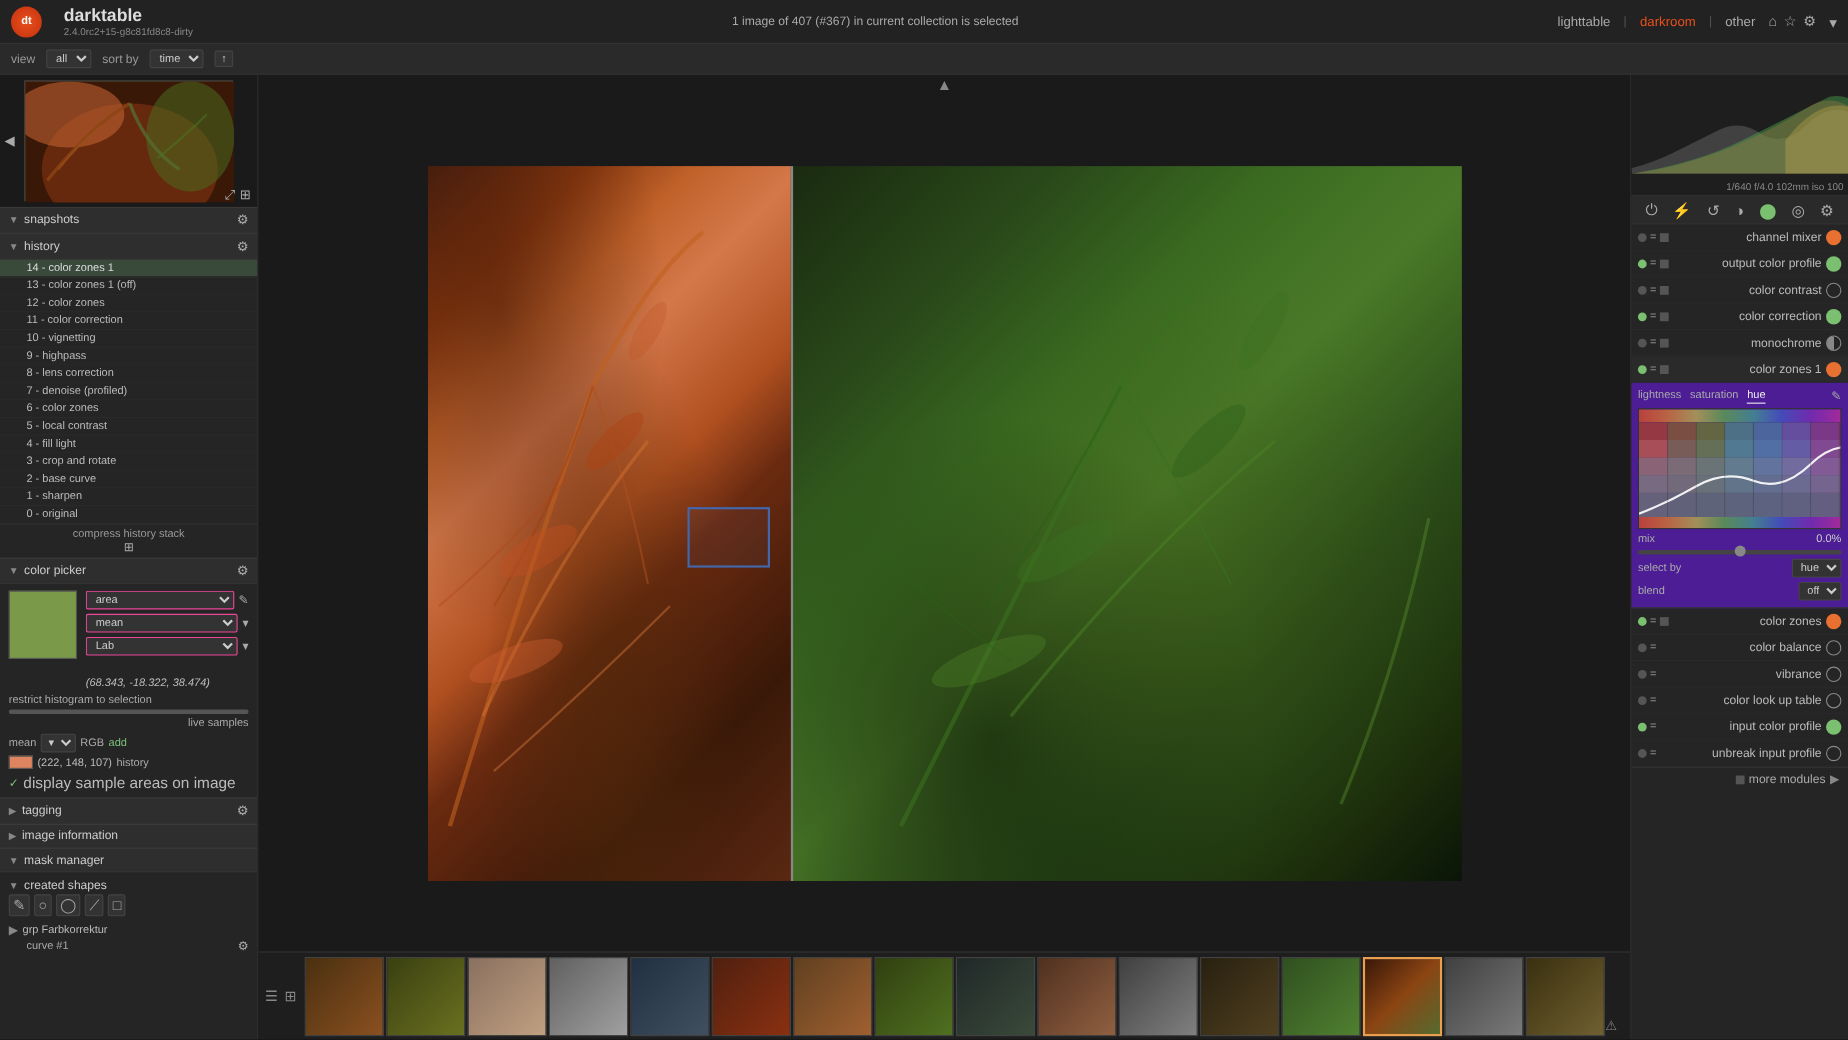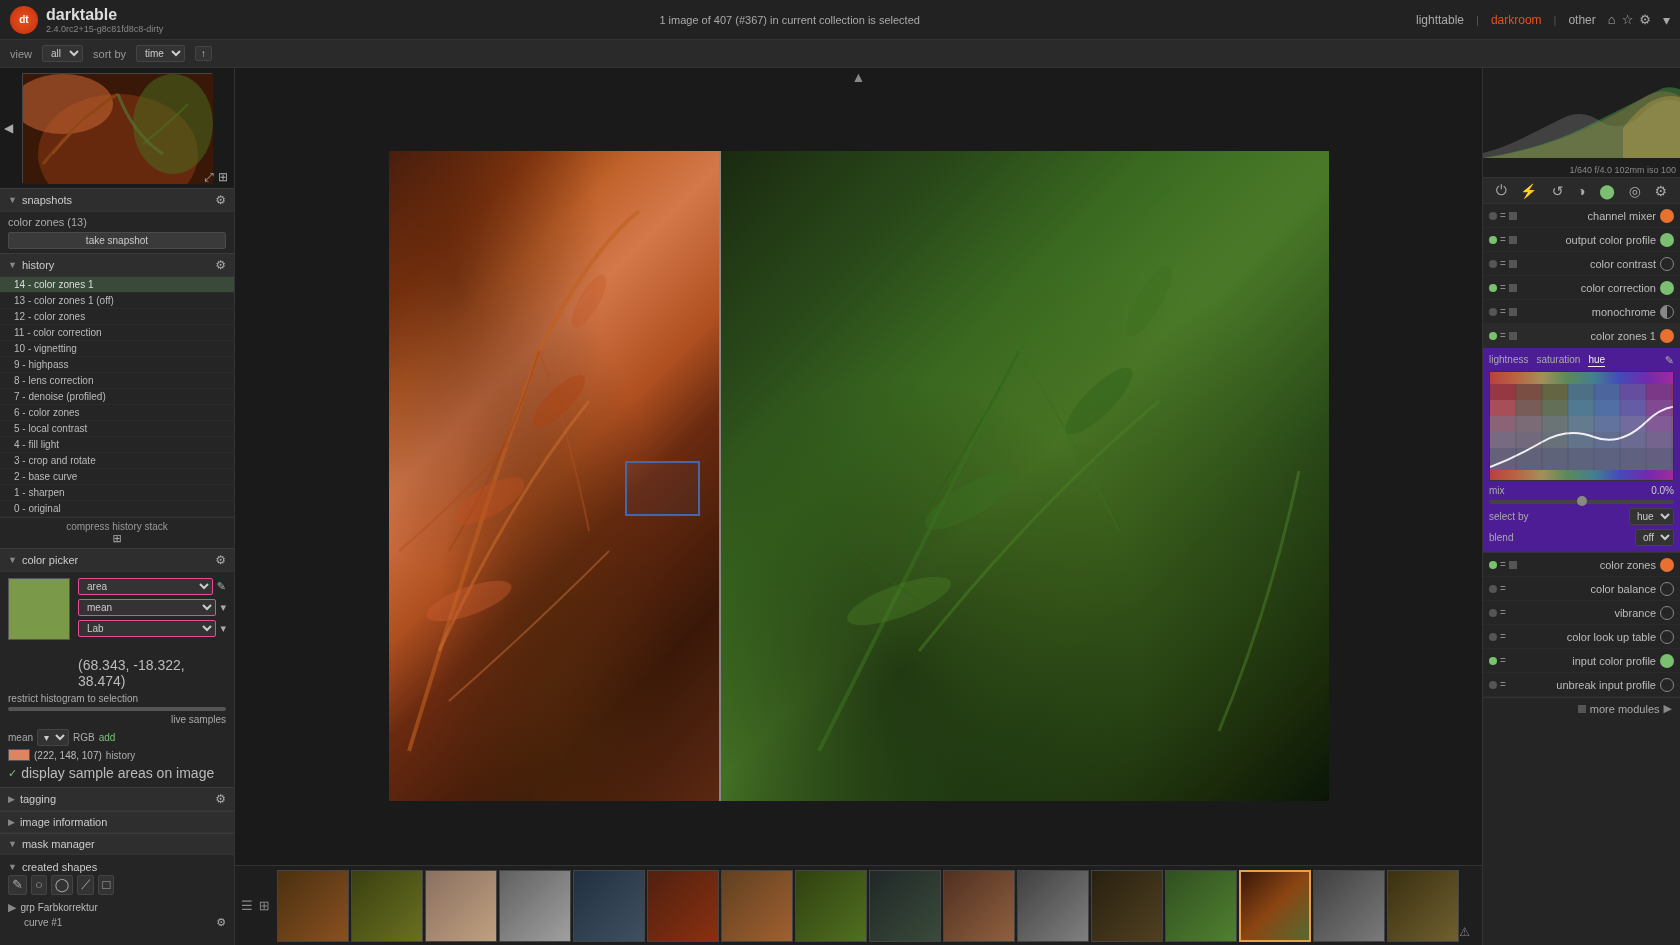--- a/index.html
+++ b/index.html
@@ -22,21 +22,21 @@
       justify-content: space-between;
       background: #222;
       height: 40px;
       padding: 0 10px;
       border-bottom: 1px solid #333;
       flex-shrink: 0;
     }
     .top-bar-left {
       display: flex;
       align-items: flex-end;
-      gap: 8px;
+      gap: 20px;
     }
     .app-logo {
       width: 28px; height: 28px;
       background: radial-gradient(circle, #e8501a, #c43010);
       border-radius: 50%;
       display: flex; align-items: center; justify-content: center;
       font-size: 10px; color: white; font-weight: bold;
     }
     .app-title {
       font-size: 16px;
@@ -190,21 +190,21 @@
       padding: 2px 8px;
       font-size: 10px;
       border-radius: 2px;
       cursor: pointer;
       width: 100%;
     }
 
     
     .history-content { }
     .history-item {
-      padding: 2px 14px;
+      padding: 2px 24px;
       cursor: pointer;
       font-size: 10px;
       color: #bbb;
       border-bottom: 1px solid #2a2a2a;
     }
     .history-item.active { background: #3a4a3a; color: #ddd; }
     .history-compress {
       display: flex;
       align-items: center;
       justify-content: space-between;
@@ -224,21 +224,21 @@
       float: left;
       margin-right: 8px;
     }
     .color-picker-controls { overflow: hidden; }
     .cp-row { display: flex; align-items: center; gap: 4px; margin-bottom: 4px; }
     .cp-select {
       background: #333; border: 1px solid #ec4899; color: #ccc;
       padding: 1px 4px; font-size: 10px; border-radius: 2px; cursor: pointer; flex: 1;
     }
     .cp-icon { color: #aaa; cursor: pointer; }
-    .cp-values { font-size: 14px; color: #bbb; margin-top: 20px; }
+    .cp-values { font-size: 10px; color: #bbb; margin-top: 20px; font-style: italic; }
     .cp-restrict { font-size: 10px; color: #aaa; margin-top: 4px; }
     .cp-live-samples { font-size: 10px; color: #aaa; text-align: right; cursor: pointer; }
     .clearfix::after { content: ''; display: table; clear: both; }
 
     .mean-row {
       display: flex; align-items: center; gap: 4px; margin-top: 4px;
     }
     .mean-label { color: #aaa; font-size: 10px; }
     .mean-select { background: #333; border: 1px solid #444; color: #ccc; padding: 1px 2px; font-size: 10px; border-radius: 2px; cursor: pointer; }
     .rgb-label { color: #aaa; font-size: 10px; }
@@ -589,24 +589,20 @@
         <span class="thumb-icon">⊞</span>
       </div>
     </div>
 
     <div class="section-header">
       <div class="section-header-left">
         <span class="section-arrow">▼</span>
         <span>snapshots</span>
       </div>
       <span class="section-icon">⚙</span>
-    </div>
-    <div class="snapshots-content">
-      <div class="snapshot-label">color zones (13)</div>
-      <button class="snapshot-btn">take snapshot</button>
     </div>
 
     <div class="section-header">
       <div class="section-header-left">
         <span class="section-arrow">▼</span>
         <span>history</span>
       </div>
       <span class="section-icon">⚙</span>
     </div>
     <div class="history-content">

